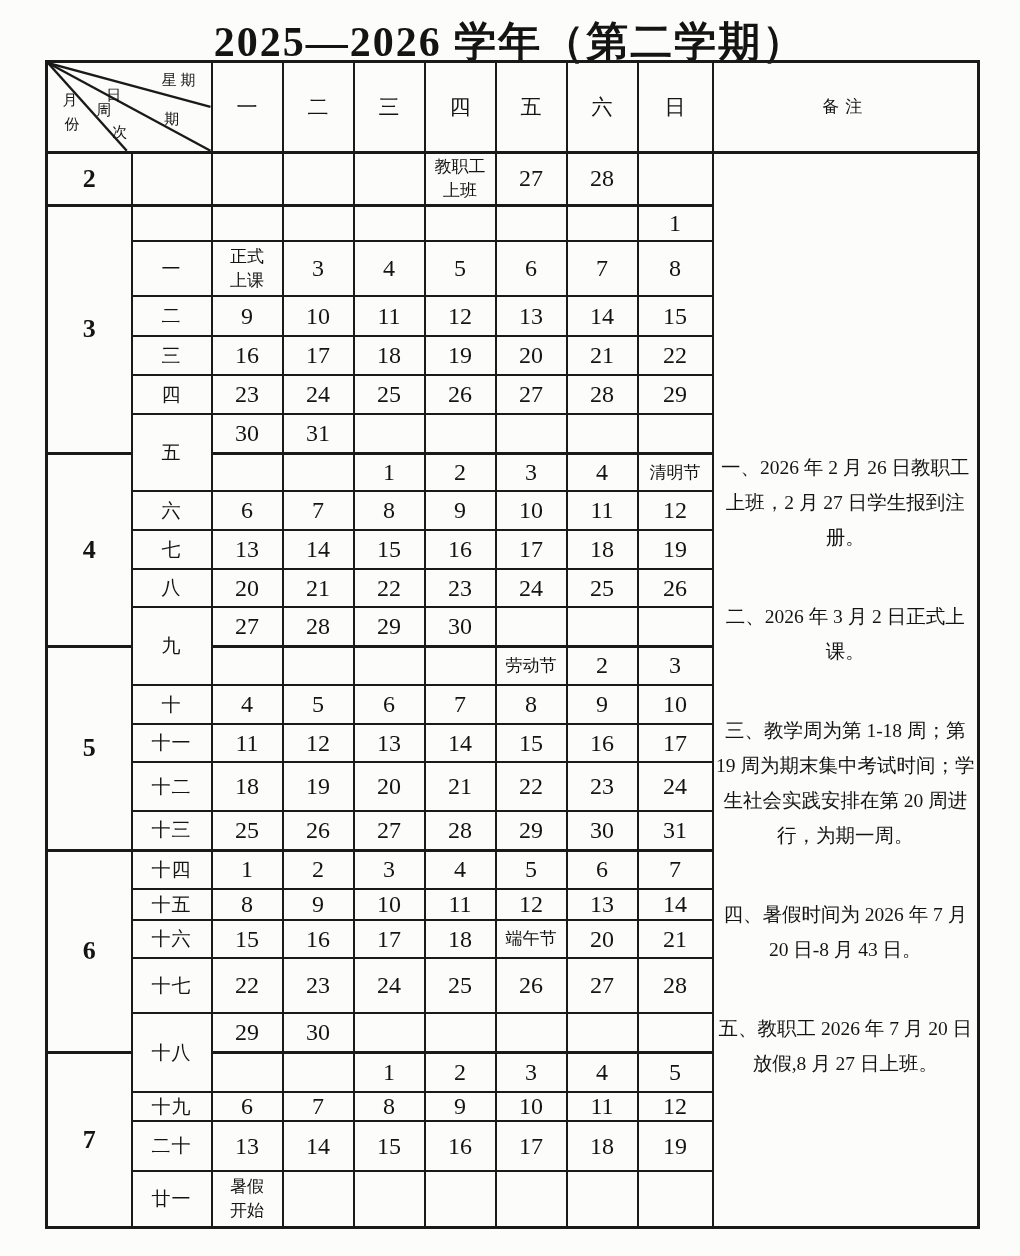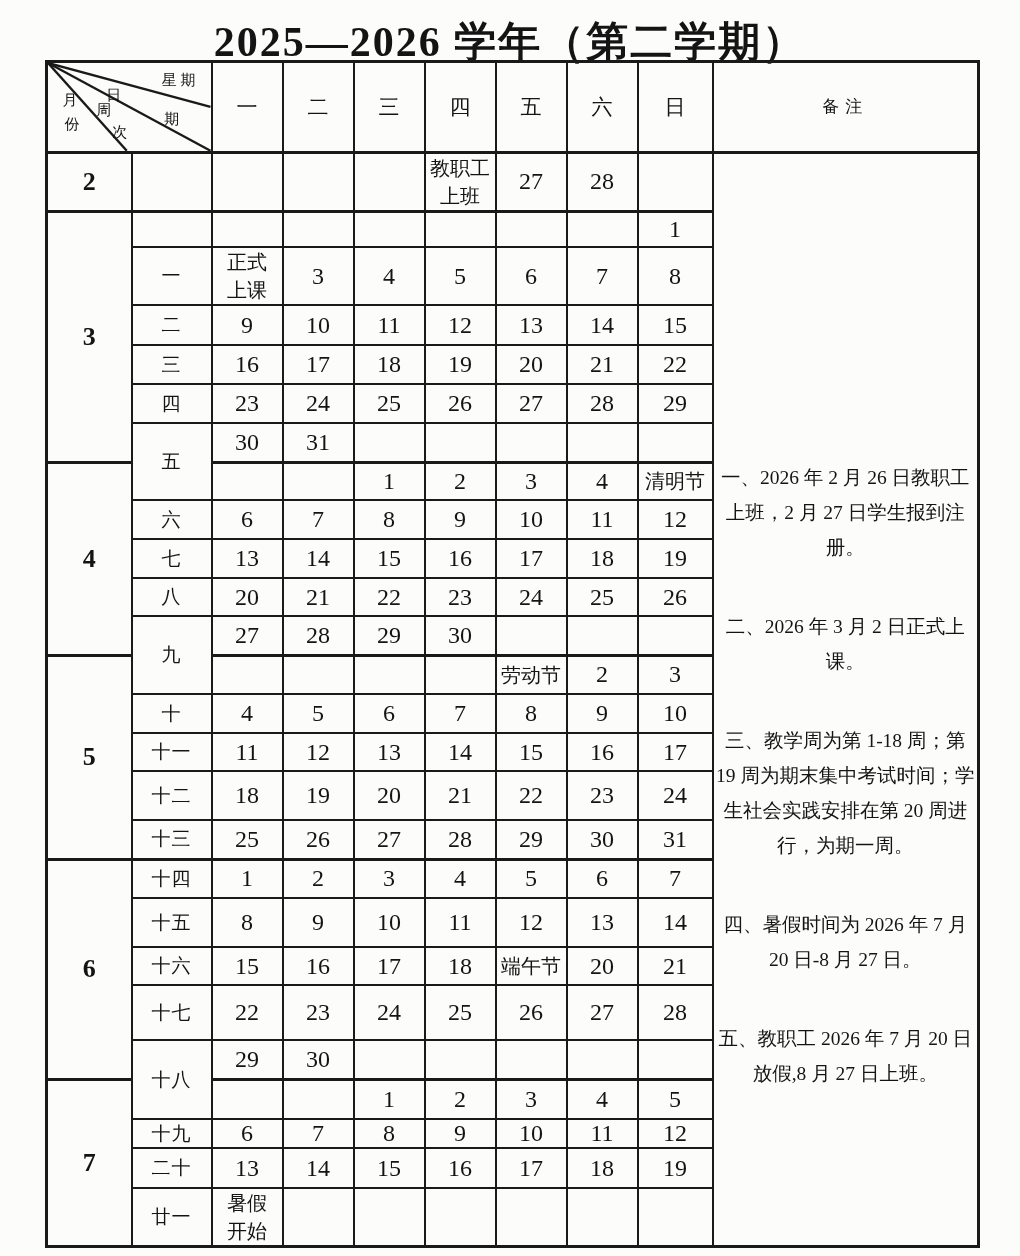--- a/index.html
+++ b/index.html
@@ -42,21 +42,21 @@
   .corner svg{display:block;width:100%;height:100%;}
   .corner text{
     font-size:15px;fill:var(--text);
     font-family:"Liberation Serif","DejaVu Serif",serif;
     text-anchor:middle;
   }
   tr.month-start td{border-top:3px solid var(--border);}
   .cell-month{font-size:26px;font-weight:bold;}
   .cell-week{font-size:19px;letter-spacing:1px;}
   .cell-day{font-size:24px;}
-  .cell-event{font-size:20px;line-height:1.4;}
+  .cell-event{font-size:17px;line-height:1.4;}
   .cell-remarks{
     vertical-align:top;
     text-align:justify;
     padding:0 15px;
     font-size:19.5px;
   }
   .cell-remarks p{
     margin:0 0 44px 0;
     line-height:35px;
   }
@@ -115,21 +115,21 @@
           <td class="cell-day"></td>
           <td class="cell-day"></td>
           <td class="cell-event">教职工<br>上班</td>
           <td class="cell-day">27</td>
           <td class="cell-day">28</td>
           <td class="cell-day"></td>
           <td class="cell-remarks" rowspan="26">
             <p>一、2026 年 2 月 26 日教职工上班，2 月 27 日学生报到注册。</p>
             <p>二、2026 年 3 月 2 日正式上课。</p>
             <p>三、教学周为第 1-18 周；第 19 周为期末集中考试时间；学生社会实践安排在第 20 周进行，为期一周。</p>
-            <p>四、暑假时间为 2026 年 7 月 20 日-8 月 27 日。</p>
+            <p>四、暑假时间为 2026 年 7 月 20 日-8 月 43 日。</p>
             <p>五、教职工 2026 年 7 月 20 日放假,8 月 27 日上班。</p>
           </td>
         </tr>
         <tr class="month-start" style="height: 36px;">
           <td class="cell-month" rowspan="6">3</td>
           <td class="cell-week"></td>
           <td class="cell-day"></td>
           <td class="cell-day"></td>
           <td class="cell-day"></td>
           <td class="cell-day"></td>
@@ -291,21 +291,21 @@
           <td class="cell-month" rowspan="5">6</td>
           <td class="cell-week">十四</td>
           <td class="cell-day">1</td>
           <td class="cell-day">2</td>
           <td class="cell-day">3</td>
           <td class="cell-day">4</td>
           <td class="cell-day">5</td>
           <td class="cell-day">6</td>
           <td class="cell-day">7</td>
         </tr>
-        <tr style="height: 49px;">
+        <tr style="height: 31px;">
           <td class="cell-week">十五</td>
           <td class="cell-day">8</td>
           <td class="cell-day">9</td>
           <td class="cell-day">10</td>
           <td class="cell-day">11</td>
           <td class="cell-day">12</td>
           <td class="cell-day">13</td>
           <td class="cell-day">14</td>
         </tr>
         <tr style="height: 38px;">
@@ -351,21 +351,21 @@
         <tr style="height: 24px;">
           <td class="cell-week">十九</td>
           <td class="cell-day">6</td>
           <td class="cell-day">7</td>
           <td class="cell-day">8</td>
           <td class="cell-day">9</td>
           <td class="cell-day">10</td>
           <td class="cell-day">11</td>
           <td class="cell-day">12</td>
         </tr>
-        <tr style="height: 40px;">
+        <tr style="height: 50px;">
           <td class="cell-week">二十</td>
           <td class="cell-day">13</td>
           <td class="cell-day">14</td>
           <td class="cell-day">15</td>
           <td class="cell-day">16</td>
           <td class="cell-day">17</td>
           <td class="cell-day">18</td>
           <td class="cell-day">19</td>
         </tr>
         <tr style="height: 56px;">

